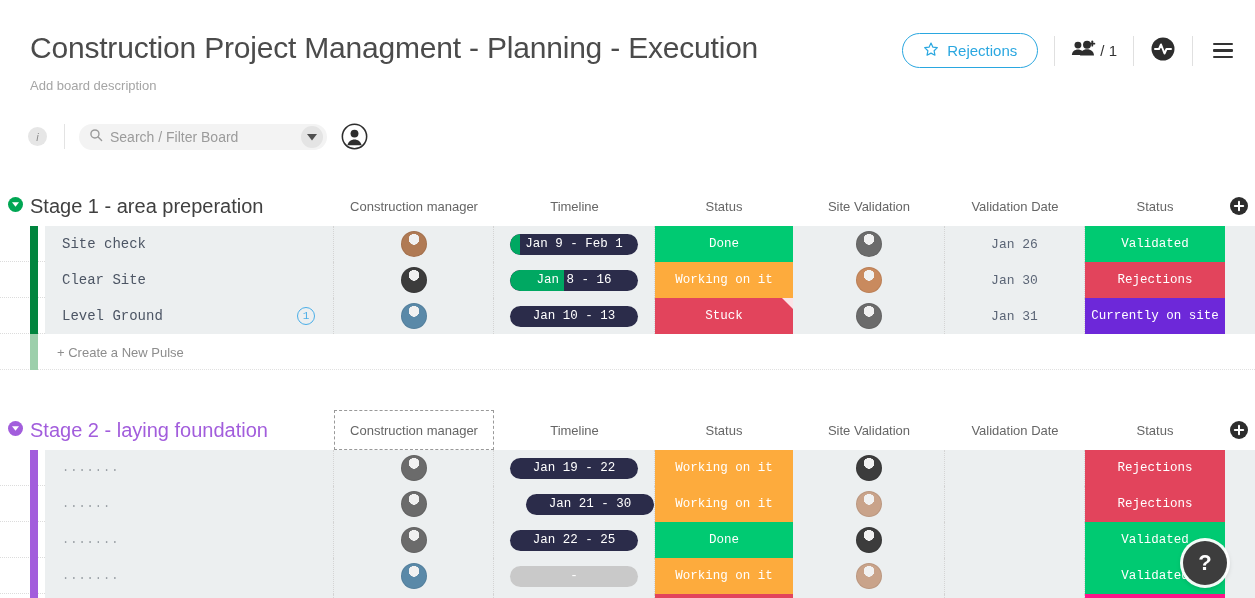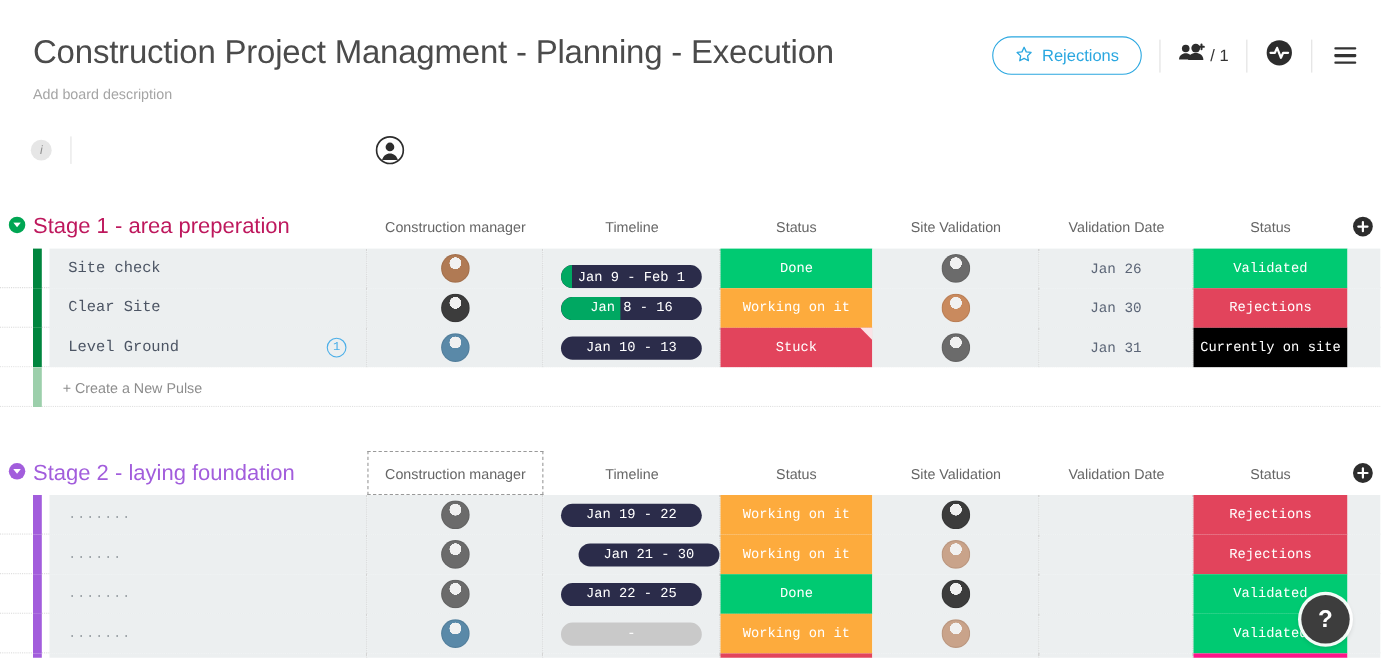--- a/index.html
+++ b/index.html
@@ -222,60 +222,74 @@
           <span></span>
           <span></span>
       </div>
     </div>
   </div>
 
   <div class="search-row">
     <div class="info-dot">i</div>
     <div class="srch-div"></div>
 
+    <div class="search-box">
+      <span>
+        <svg width="14" height="14" viewBox="0 0 16 16" fill="none" stroke="#9b9b9b" stroke-width="1.6">
+          <circle cx="6.8" cy="6.8" r="4.6"></circle>
+          <line x1="10.4" y1="10.4" x2="14.4" y2="14.4" stroke-linecap="round"></line>
+        </svg>
+      </span>
+      <input class="search-input" type="text" placeholder="Search / Filter Board" style="">
+      <span class="search-caret">
+        <svg width="10" height="7" viewBox="0 0 10 7">
+            <polygon points="0,0 10,0 5,6.5" fill="#4f4f4f"></polygon>
+          </svg>
+      </span>
+    </div>
 
     <div class="avatar-btn">
       <svg width="27" height="27" viewBox="0 0 28 28">
         <circle cx="14" cy="14" r="12.6" fill="#fff" stroke="#2d2d2d" stroke-width="1.6"></circle>
         <circle cx="14" cy="11" r="4.1" fill="#2d2d2d"></circle>
         <path d="M6.6 23.2c1-4 3.9-6.1 7.4-6.1s6.4 2.1 7.4 6.1z" fill="#2d2d2d"></path>
       </svg>
     </div>
   </div>
 
   <div id="board-root">
       <div class="group" style="top: 186px;">
         <div class="group-title-row">
           <div class="collapse-icon" style="background: rgb(0, 166, 83);">
             <svg width="7" height="5" viewBox="0 0 8 5">
               <polygon points="0,0 8,0 4,5" fill="#fff"></polygon>
             </svg>
           </div>
-          <div class="group-name" style="color: #be185d;">Stage 1 - area preperation</div>
+          <div class="group-name" style="color: #404040;">Stage 1 - area preperation</div>
           <div class="col-header" style="left: 334px; width: 160px;">Construction manager</div>
           <div class="col-header" style="left: 494px; width: 161px;">Timeline</div>
           <div class="col-header" style="left: 655px; width: 138px;">Status</div>
           <div class="col-header" style="left: 793px; width: 152px;">Site Validation</div>
           <div class="col-header" style="left: 945px; width: 140px;">Validation Date</div>
           <div class="col-header" style="left: 1085px; width: 140px;">Status</div>
           <div class="add-col"><svg width="20" height="20" viewBox="0 0 20 20">
               <circle cx="10" cy="10" r="9" fill="#2d2d2d"></circle>
               <rect x="9" y="4.8" width="2" height="10.4" fill="#fff" rx="1"></rect>
               <rect x="4.8" y="9" width="10.4" height="2" fill="#fff" rx="1"></rect>
             </svg></div>
         </div>
         <div class="row">
           <div class="row-bar" style="background: rgb(0, 133, 62);"></div>
           <div class="cell name" style="left: 45px; width: 289px;">
             <span>Site check</span>
           </div>
           <div class="cell plain" style="left: 334px; width: 160px;">
             <div class="avatar-img" style="background: radial-gradient(circle at 50% 32%, rgb(241, 241, 241) 0px, rgb(241, 241, 241) 24%, rgb(176, 122, 84) 25%, rgb(176, 122, 84) 58%, rgb(176, 122, 84) 59%), rgb(176, 122, 84); box-shadow: rgba(0, 0, 0, 0.08) 0px 0px 0px 1px inset;"></div>
           </div>
-          <div class="cell plain" style="left: 494px; width: 161px; align-items: flex-end;">
+          <div class="cell plain" style="left: 494px; width: 161px;">
             <div class="timeline-pill">
               <div class="pill-progress" style="width: 8%;"></div>
               <span class="pill-label">Jan 9 - Feb 1</span>
             </div>
           </div>
           <div class="cell status" style="left: 655px; width: 138px; background: rgb(0, 202, 114);">
             <span>Done</span>
           </div>
           <div class="cell plain" style="left: 793px; width: 152px;">
             <div class="avatar-img" style="background: radial-gradient(circle at 50% 32%, rgb(241, 241, 241) 0px, rgb(241, 241, 241) 24%, rgb(107, 107, 107) 25%, rgb(107, 107, 107) 58%, rgb(107, 107, 107) 59%), rgb(107, 107, 107); box-shadow: rgba(0, 0, 0, 0.08) 0px 0px 0px 1px inset;"></div>
@@ -327,21 +341,21 @@
             </div>
           </div>
           <div class="cell status" style="left: 655px; width: 138px; background: rgb(226, 68, 92);">
             <span>Stuck</span>
             <div class="fold"></div>
           </div>
           <div class="cell plain" style="left: 793px; width: 152px;">
             <div class="avatar-img" style="background: radial-gradient(circle at 50% 32%, rgb(241, 241, 241) 0px, rgb(241, 241, 241) 24%, rgb(107, 107, 107) 25%, rgb(107, 107, 107) 58%, rgb(107, 107, 107) 59%), rgb(107, 107, 107); box-shadow: rgba(0, 0, 0, 0.08) 0px 0px 0px 1px inset;"></div>
           </div>
           <div class="cell date" style="left: 945px; width: 140px;">Jan 31</div>
-          <div class="cell status" style="left: 1085px; width: 140px; background: #000000;">
+          <div class="cell status" style="left: 1085px; width: 140px; background: #6d28d9;">
             <span>Currently on site</span>
           </div>
           <div class="cell tail" style="left: 1225px; width: 30px;"></div>
         </div>
         <div class="pulse-row">
           <div class="pulse-bar" style="background: rgb(156, 207, 171);"></div>
           <div class="pulse-text">+ Create a New Pulse</div>
         </div>
       </div>
       <div class="group" style="top: 410px;">

